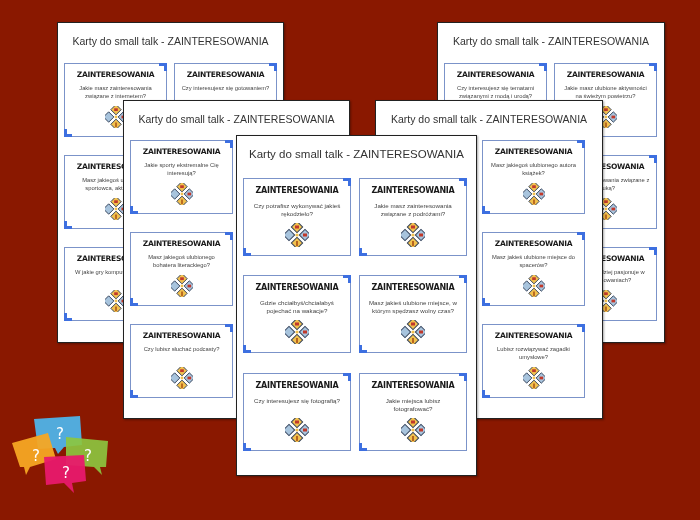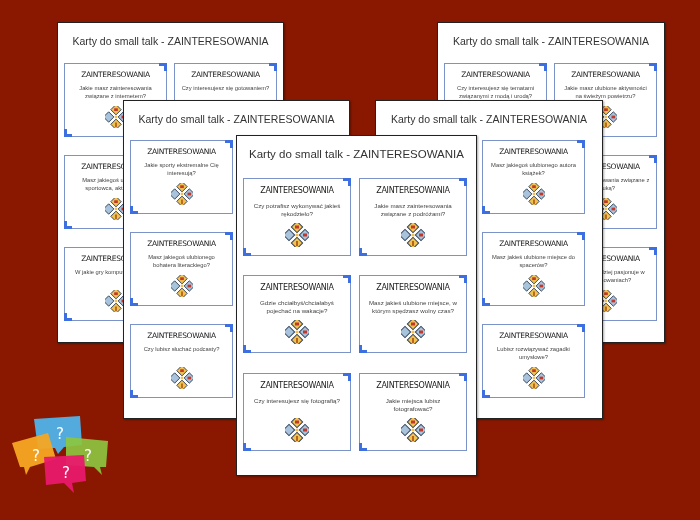--- a/index.html
+++ b/index.html
@@ -3,21 +3,21 @@
 <meta charset="utf-8">
 <style>
   html,body{margin:0;padding:0;}
   body{width:700px;height:520px;background:#8a1800;position:relative;overflow:hidden;font-family:"DejaVu Sans",sans-serif;}
   .page{position:absolute;background:#fff;border:1.5px solid #222;box-shadow:1px 1px 2px rgba(0,0,0,.35);box-sizing:border-box;}
   .page-title{position:absolute;left:0;right:0;text-align:center;color:#333;font-family:"Liberation Sans",sans-serif;}
   .card{position:absolute;background:#fff;border:1.5px solid #7b93c9;box-sizing:border-box;text-align:center;}
   .card::before,.card::after{content:"";position:absolute;width:5px;height:5px;border-color:#3d6fe0;border-style:solid;}
   .card::before{left:-1px;bottom:-1px;border-width:0 0 3px 3px;}
   .card::after{right:-1px;top:-1px;border-width:3px 3px 0 0;}
-  .card-head{font-family:"DejaVu Sans",sans-serif;font-weight:normal;color:#1a1a1a;letter-spacing:-0.3px;}
+  .card-head{font-family:"DejaVu Sans",sans-serif;font-weight:bold;color:#1a1a1a;letter-spacing:-0.3px;}
   .card-q{color:#444;font-family:"Liberation Sans",sans-serif;line-height:1.35;}
   .emb{position:absolute;left:50%;}
   .emb svg{display:block;}
   
   .p-small .page-title{top:12px;font-size:10.5px;}
   .p-small .card{width:103px;height:74px;}
   .p-small .card-head{font-size:7.5px;margin-top:6px;}
   .p-small .card-q{font-size:5.8px;margin-top:6px;padding:0 6px;}
   .p-small .emb{top:42px;margin-left:-11px;}
   .p-big .page-title{top:12px;font-size:11.5px;}

